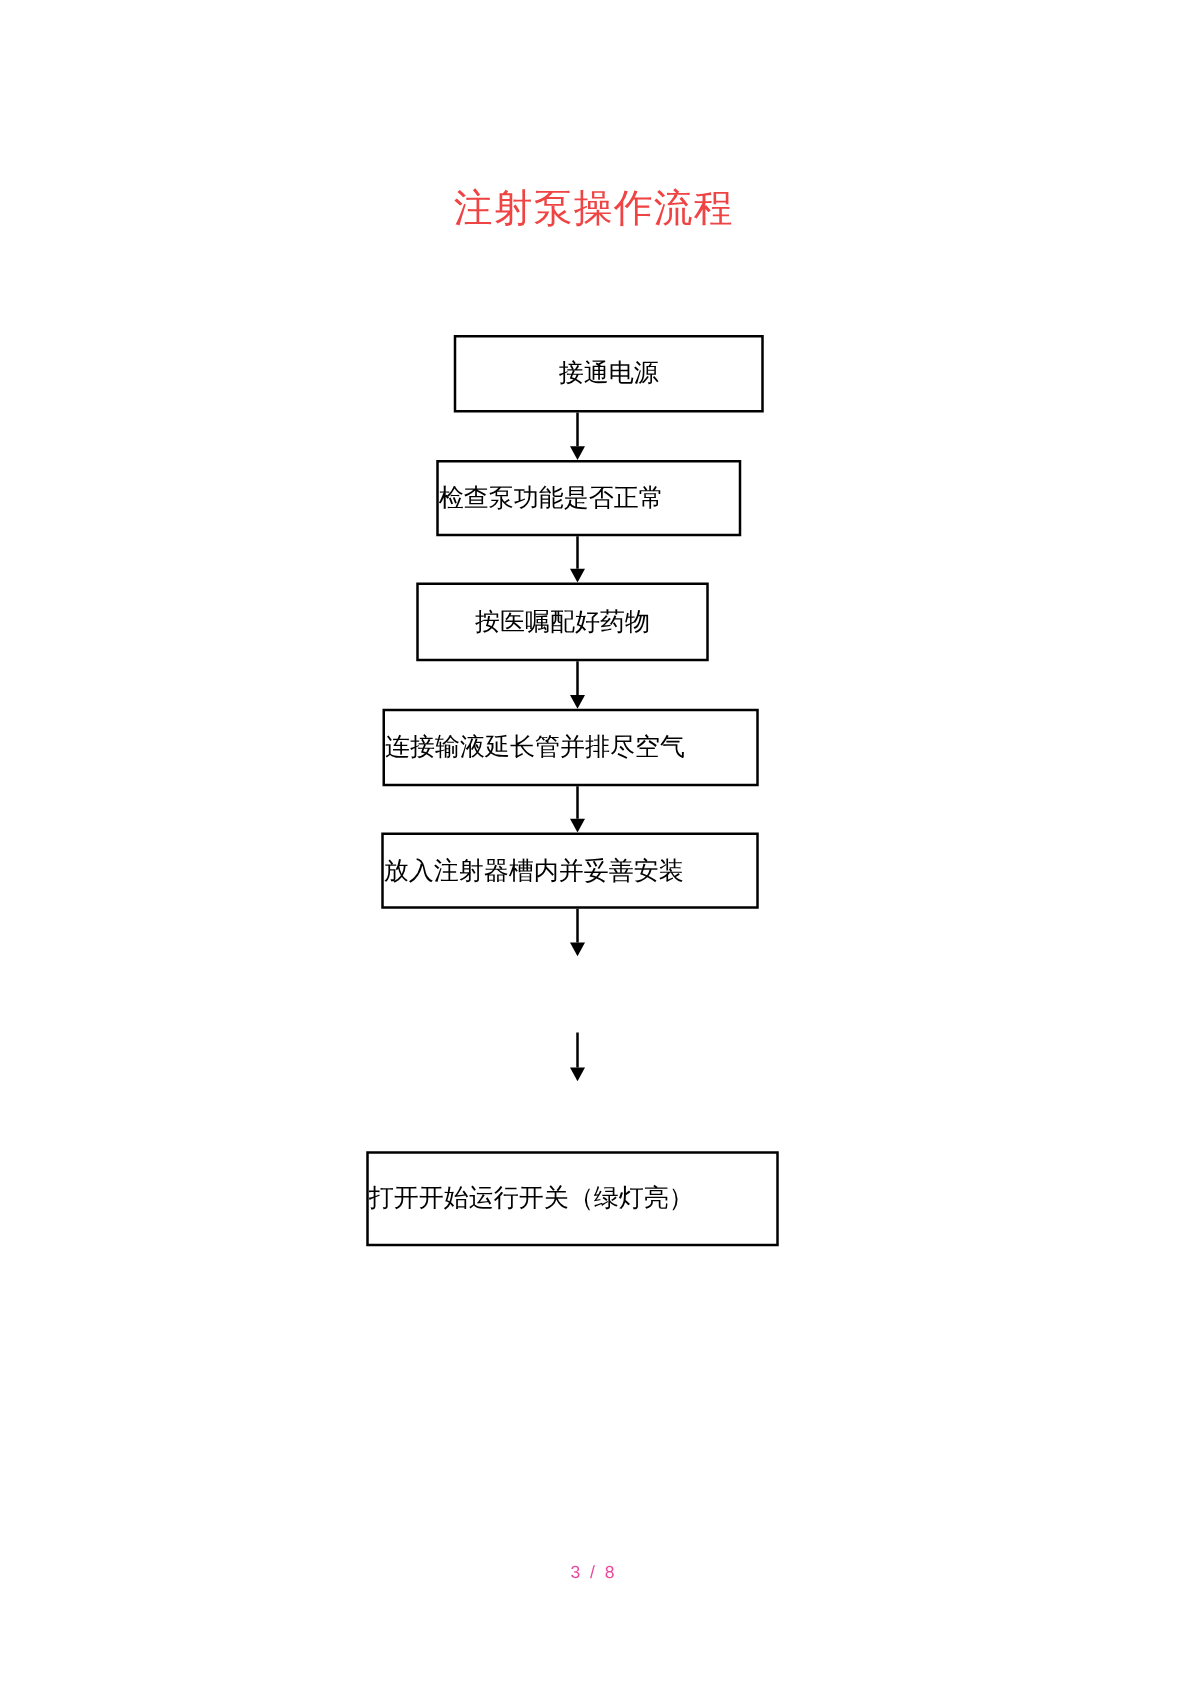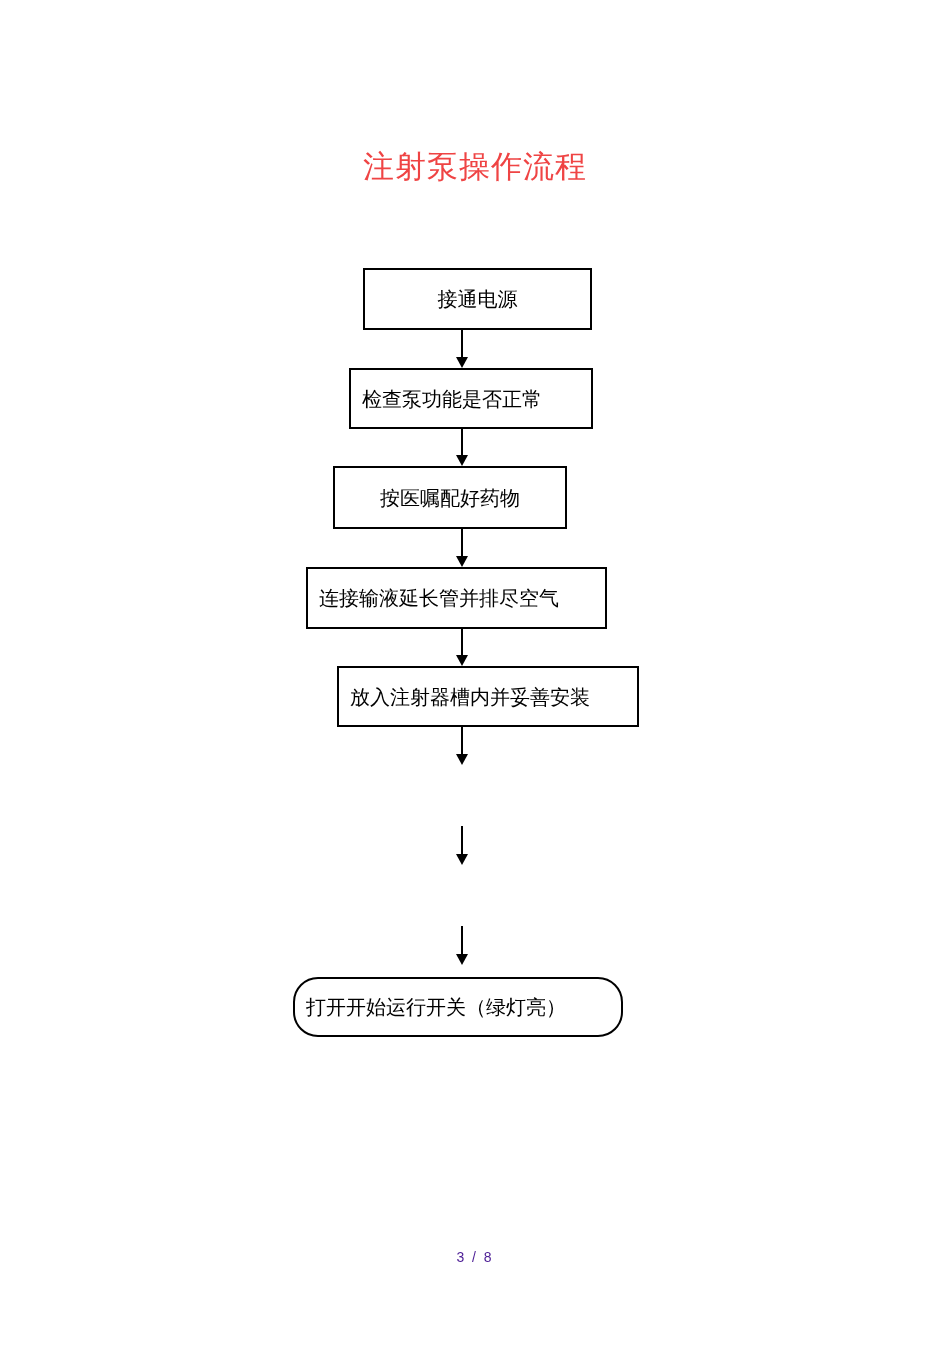--- a/index.html
+++ b/index.html
@@ -32,31 +32,30 @@
     background: #ffffff;
     display: flex;
     align-items: center;
     justify-content: center;
     font-size: 20px;
     line-height: 1;
     white-space: nowrap;
   }
   .flow-box.align-left {
     justify-content: flex-start;
-    padding-left: 11px;
   }
   
-  .b0 { left: 363px; top: 268px; width: 229px; height: 62px; }
+  .b0 { left: 363px; top: 268px; width: 248px; height: 62px; }
   .b1 { left: 349px; top: 368px; width: 244px; height: 61px; }
   .b2 { left: 333px; top: 466px; width: 234px; height: 63px; }
   .b3 { left: 306px; top: 567px; width: 301px; height: 62px; }
-  .b4 { left: 305px; top: 666px; width: 302px; height: 61px; margin-left: 32px; }
+  .b4 { left: 305px; top: 666px; width: 302px; height: 61px; }
   .b5 { left: 350px; top: 765px; width: 230px; height: 61px; }
   .b6 { left: 321px; top: 865px; width: 287px; height: 61px; }
-  .b7 { left: 293px; top: 977px; width: 330px; height: 60px; border-radius: 25px; }
+  .b7 { left: 293px; top: 921px; width: 330px; height: 76px; }
   
   .arrow {
     position: absolute;
     left: 461px;
     width: 2px;
     background: #000000;
   }
   .arrow::after {
     content: '';
     position: absolute;
@@ -74,21 +73,21 @@
   .a4 { top: 727px; height: 27px; }
   .a5 { top: 826px; height: 28px; }
   .a6 { top: 926px; height: 28px; }
   .footer {
     position: absolute;
     left: 0; top: 1249px;
     width: 950px;
     text-align: center;
     font-family: "Liberation Sans", "DejaVu Sans", sans-serif;
     font-size: 14px;
-    color: #4c1d95;
+    color: #ec4899;
     letter-spacing: 2px;
   }
 </style>
 </head>
 <body>
 
 <div class="page">
 
   <h1 class="title">注射泵操作流程</h1>
 

